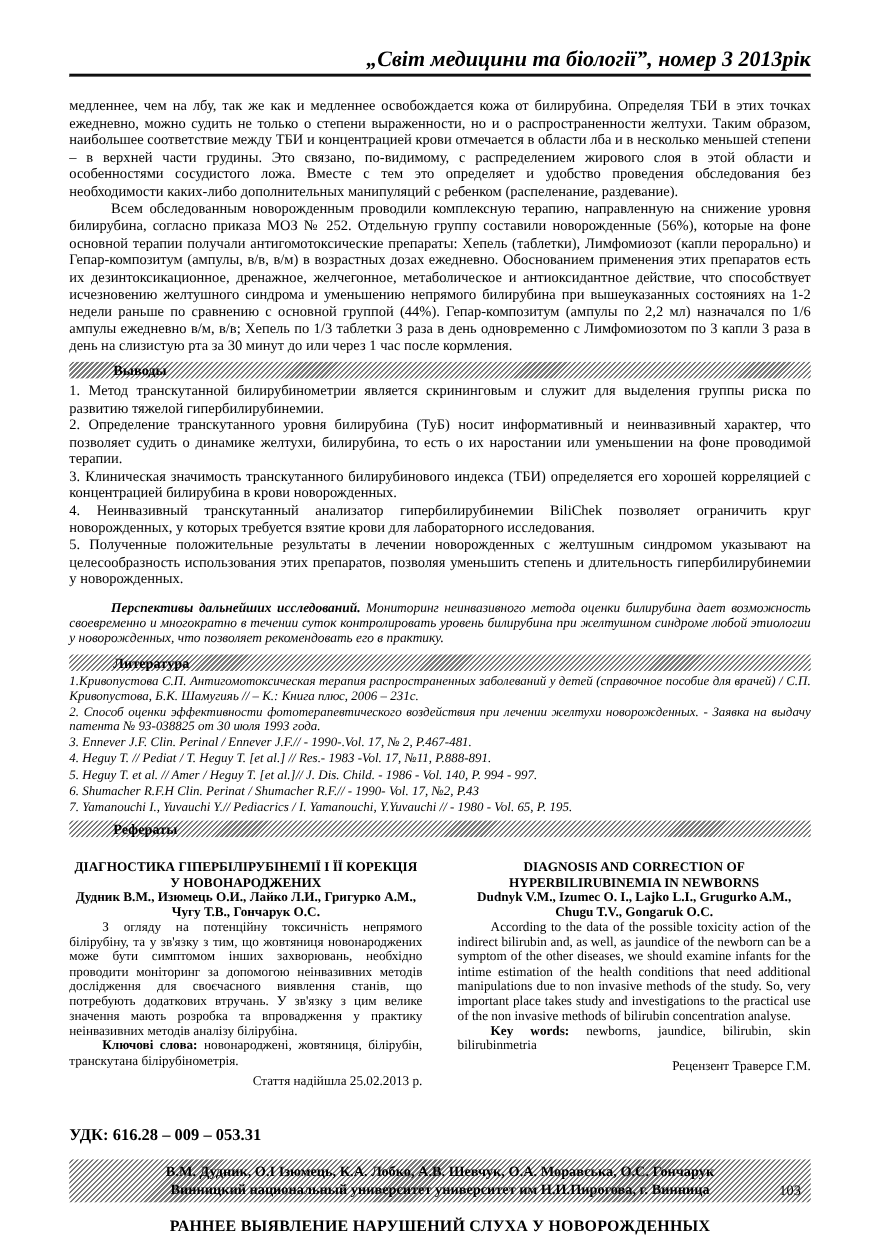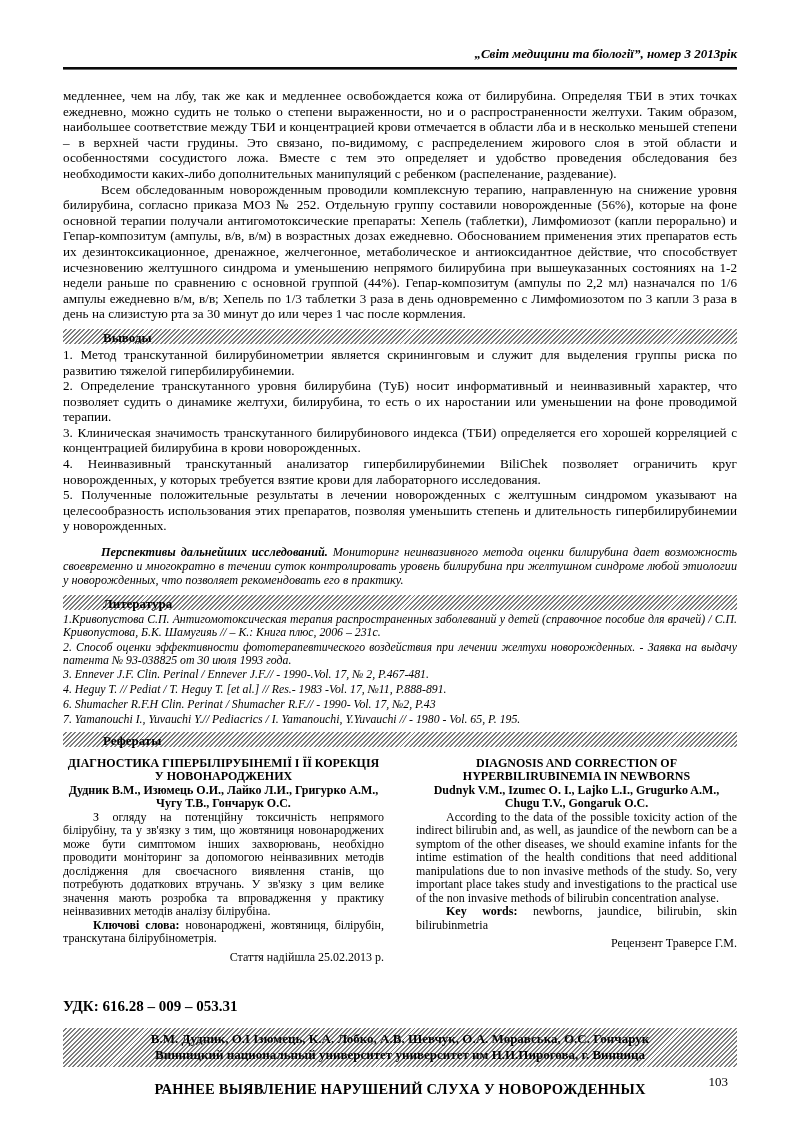--- a/index.html
+++ b/index.html
@@ -7,21 +7,21 @@
     width: 800px; height: 1132px; overflow: hidden;
     font-family: "Liberation Serif", serif; color: #000;
   }
   .page {
     position: relative; box-sizing: border-box;
     width: 800px; height: 1132px;
     padding: 44px 63px 0 63px;
   }
   .journal-header {
     text-align: right; font-weight: bold; font-style: italic;
-    font-size: 13px; line-height: 20px;
+    font-size: 20px; line-height: 20px;
   }
   .header-rule {
     margin-top: 3px; height: 2px; background: #0a0a0a;
     border-bottom: 1px solid #6a6a6a;
   }
   p { margin: 0; }
   .body-text {
     font-size: 13.2px; line-height: 15.6px; text-align: justify;
   }
   .para1 { margin-top: 18px; }
@@ -44,21 +44,21 @@
     text-align: justify; text-indent: 38px;
   }
   .perspectives .lead { font-weight: bold; }
   .references p {
     font-size: 11.8px; line-height: 13.2px; text-align: justify;
     margin-bottom: 1.5px;
     font-style: italic;
   }
   .abstracts-bar { margin-top: 6px; margin-bottom: 10px; }
   .abstracts { display: flex; gap: 32px; }
-  .col { flex: 1; font-size: 12px; line-height: 13.5px; }
+  .col { flex: 1; font-size: 12px; line-height: 13.5px; margin-top: 11px; }
   .col-title, .col-authors { font-weight: bold; text-align: center; }
   .col-body, .col-keywords { text-align: justify; text-indent: 30px; }
   .kw-label { font-weight: bold; }
   .col-received { text-align: right; margin-top: 5px; }
   .udc { margin-top: 34px; font-weight: bold; font-size: 15px; }
   .authors-banner {
     margin-top: 13px; padding: 3px 0 4px 0;
     text-align: center; font-weight: bold; font-size: 13px; line-height: 16px;
   }
   .next-title {
@@ -92,20 +92,21 @@
   <p class="perspectives"><span class="lead">Перспективы дальнейших исследований.</span><span> Мониторинг неинвазивного метода оценки билирубина дает возможность своевременно и многократно в течении суток контролировать уровень билирубина при желтушном синдроме любой этиологии у новорожденных, что позволяет рекомендовать его в практику.</span></p>
 
   <div class="section-bar hatch">
     <span class="bar-label">Литература</span>
   </div>
   <div class="references">
     <p>1.Кривопустова С.П. Антигомотоксическая терапия распространенных заболеваний у детей (справочное пособие для врачей) / С.П. Кривопустова, Б.К. Шамугияь // – К.: Книга плюс, 2006 – 231с.</p>
     <p>2. Способ оценки эффективности фототерапевтического воздействия при лечении желтухи новорожденных. - Заявка на выдачу патента № 93-038825 от 30 июля 1993 года.</p>
     <p>3. Ennever J.F. Clin. Perinal / Ennever J.F.// - 1990-.Vol. 17, № 2, P.467-481.</p>
     <p>4. Heguy T. // Pediat / T. Heguy T. [et al.] // Res.- 1983 -Vol. 17, №11, P.888-891.</p>
+    <p>5. Heguy T. et al. // Amer / Heguy T. [et al.]// J. Dis. Child. - 1986 - Vol. 140, P. 994 - 997.</p>
     <p>6. Shumacher R.F.H Clin. Perinat / Shumacher R.F.// - 1990- Vol. 17, №2, P.43</p>
     <p>7. Yamanouchi I., Yuvauchi Y.// Pediacrics / I. Yamanouchi, Y.Yuvauchi // - 1980 - Vol. 65, P. 195.</p>
   </div>
 
   <div class="section-bar hatch abstracts-bar">
     <span class="bar-label">Рефераты</span>
   </div>
 
   <div class="abstracts">
     <div class="col">

